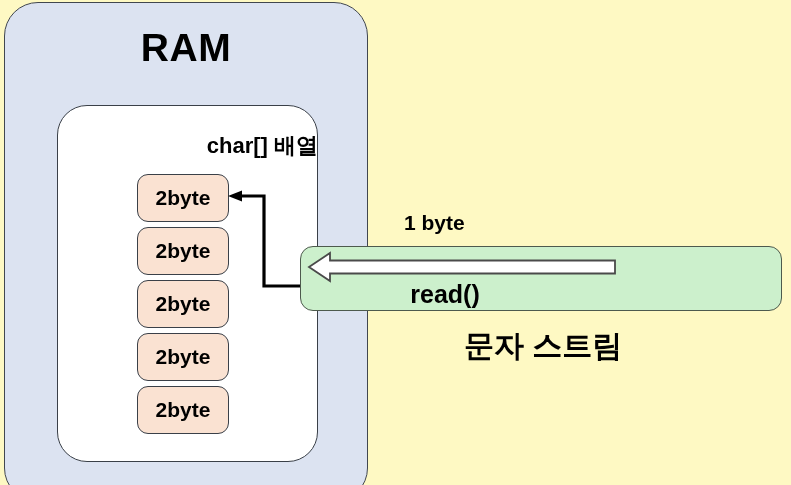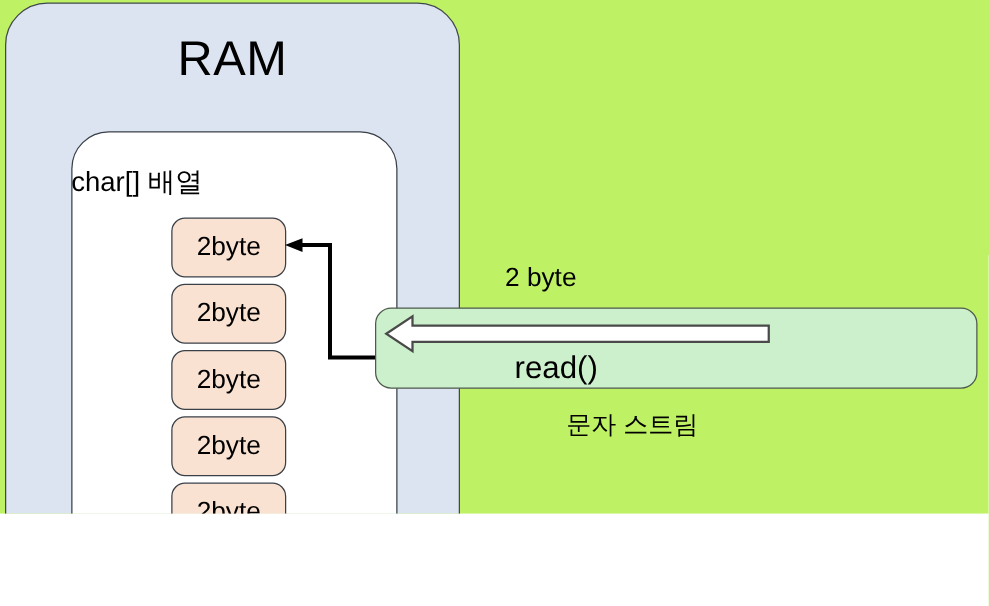--- a/index.html
+++ b/index.html
@@ -7,23 +7,24 @@
     margin: 0;
     padding: 0;
     background: #ffffff;
   }
   body {
     font-family: "Liberation Sans", "DejaVu Sans", sans-serif;
   }
   #canvas {
     position: relative;
     width: 791px;
-    height: 411px;
-    background: #bef264;
+    height: 485px;
+    background: #fef9c3;
     overflow: hidden;
+    font-weight: bold;
   }
 
   
   .ram-box {
     position: absolute;
     left: 4px;
     top: 2px;
     width: 364px;
     height: 500px;
     background: #dce3f1;
@@ -54,21 +55,21 @@
     background: #ffffff;
     border: 1.6px solid #3a4048;
     border-radius: 30px;
     box-sizing: border-box;
   }
   .array-title {
     position: absolute;
     left: 57px;
     top: 133px;
     width: 261px;
-    text-align: left;
+    text-align: right;
     font-size: 22px;
     line-height: 1.2;
     color: #000000;
     white-space: nowrap;
   }
 
   
   .cell {
     position: absolute;
     left: 137px;
@@ -156,23 +157,23 @@
     font-size: 21px;
   }
   .label-read {
     left: 300px;
     top: 281px;
     width: 290px;
     text-align: center;
     font-size: 25px;
   }
   .label-stream {
-    left: 453px;
+    left: 464px;
     top: 329px;
-    font-size: 20px;
+    font-size: 30px;
   }
 </style>
 </head>
 <body>
 
 <div id="canvas">
 
   <div class="ram-box"></div>
   <div class="ram-title">RAM</div>
 
@@ -190,17 +191,17 @@
     <polygon points="8,14 22,8.5 22,19.5" fill="#000000"></polygon>
   </svg>
 
   <div class="stream-bar"></div>
 
   <svg class="stream-arrow" width="308" height="34" viewBox="0 0 308 34">
     <polygon points="1,17 22,3 22,10.5 307,10.5 307,23.5 22,23.5 22,31" fill="#ffffff" stroke="#4a4a4a" stroke-width="1.8" stroke-linejoin="miter"></polygon>
   </svg>
 
 
-  <div class="label label-twobyte">2 byte</div>
+  <div class="label label-twobyte">1 byte</div>
   <div class="label label-read">read()</div>
   <div class="label label-stream">문자 스트림</div>
 
 </div>
 
 </body></html>

